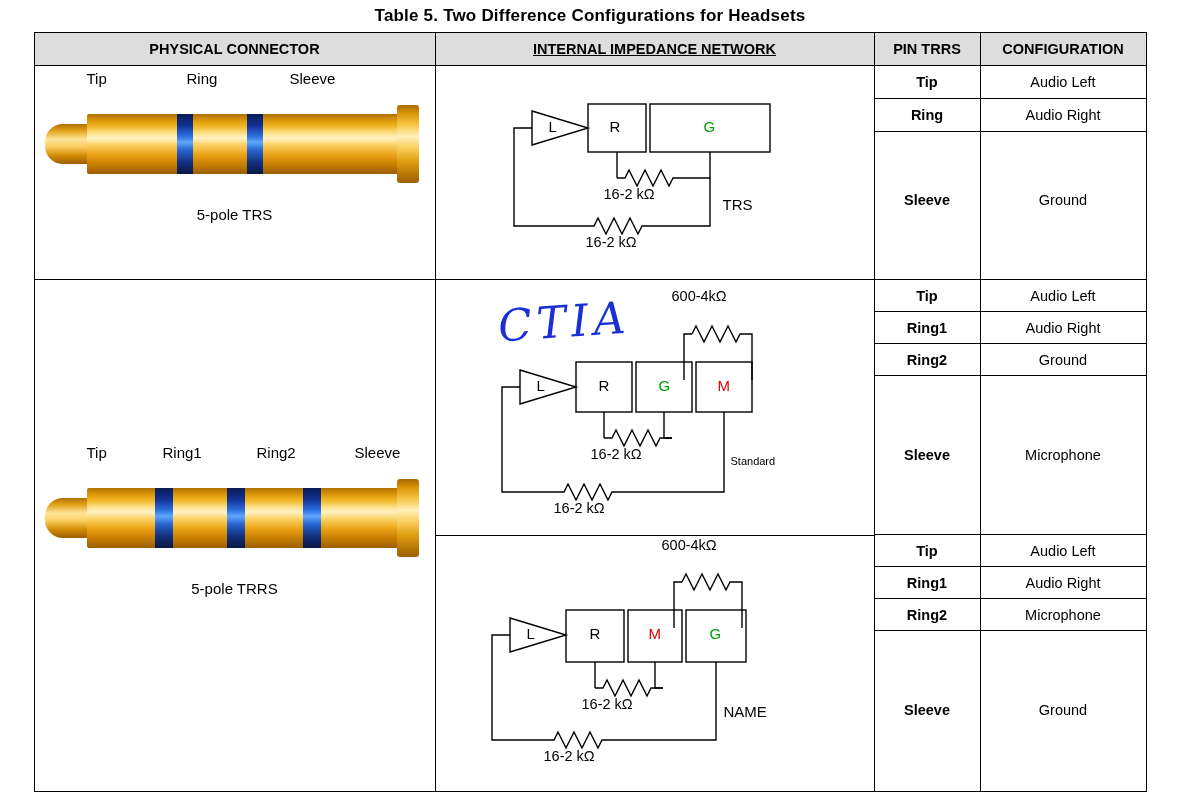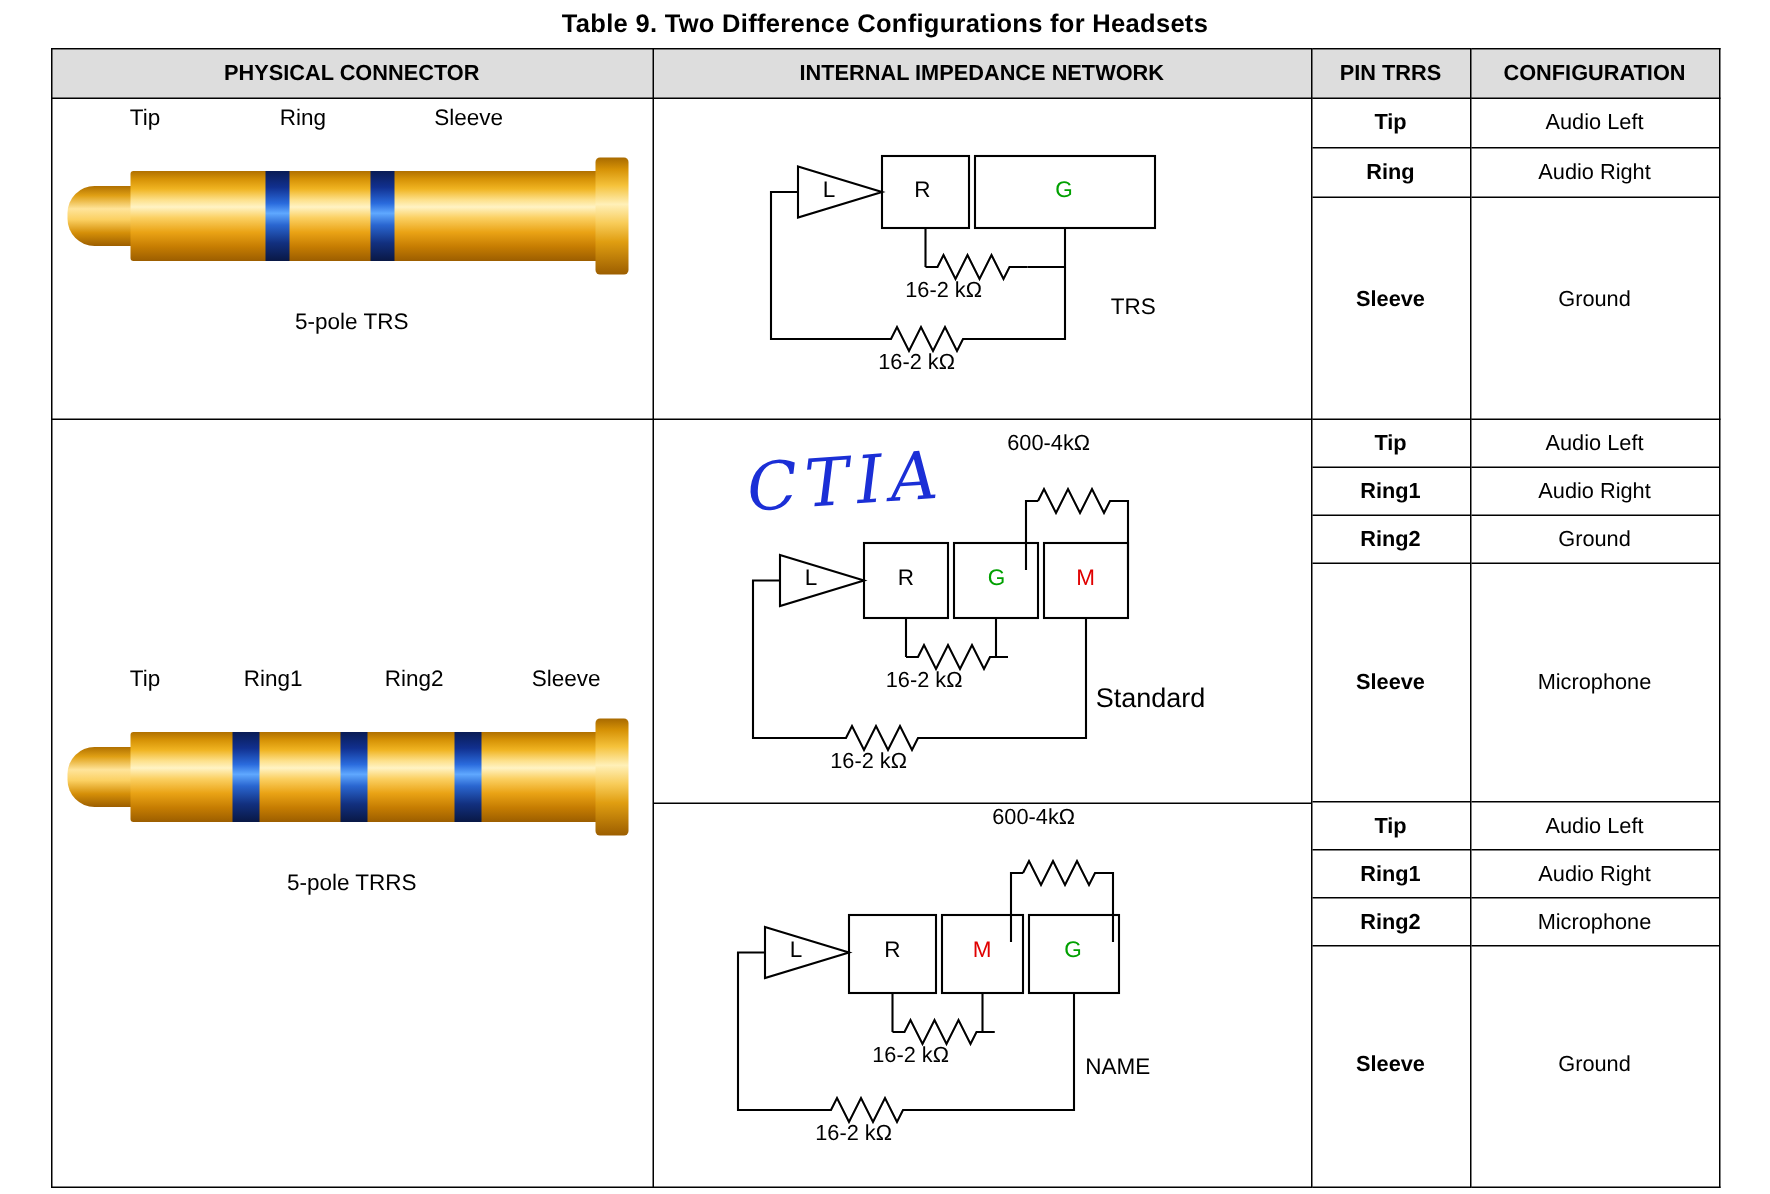--- a/index.html
+++ b/index.html
@@ -38,21 +38,21 @@
   table.main > thead > tr > th {
     background: #dddddd;
     font-size: 14.5px;
     font-weight: bold;
     text-align: center;
     height: 26px;
     padding: 3px 0;
     vertical-align: middle;
   }
   .col-conn { width: 400px; }
-  .col-net  { width: 438px; }
+  .col-net  { width: 438px; text-decoration: underline; }
   .col-pin  { width: 105px; }
   .col-cfg  { width: 165px; }
 
   
   .conn-cell {
     position: relative;
   }
   .labels-row {
     position: relative;
     height: 26px;
@@ -156,21 +156,21 @@
     font-size: 14.5px;
     text-align: center;
     padding: 5px 2px;
   }
   table.sub tr:last-child td { border-bottom: 0; }
   .pin-name { font-weight: bold; }
 </style>
 </head>
 <body>
 
-<div class="page-title">Table 9. Two Difference Configurations for Headsets</div>
+<div class="page-title">Table 5. Two Difference Configurations for Headsets</div>
 
 <table class="main">
   <thead>
     <tr>
       <th class="col-conn">PHYSICAL CONNECTOR</th>
       <th class="col-net">INTERNAL IMPEDANCE NETWORK</th>
       <th class="col-pin">PIN TRRS</th>
       <th class="col-cfg">CONFIGURATION</th>
     </tr>
   </thead>
@@ -214,21 +214,21 @@
               <path d="M96,62 L78,62 L78,160 L150,160"></path>
               <path d="M274,112 L274,160 L232,160"></path>
               <path d="M150,160 L158,160 L162,152 L170,168 L178,152 L186,168 L194,152 L202,168 L206,160 L232,160"></path>
             </g>
           </svg>
           <div class="blk-label" style="left:113px;top:52px;">L</div>
           <div class="blk-label" style="left:174px;top:52px;">R</div>
           <div class="blk-label g-green" style="left:268px;top:52px;">G</div>
           <div class="net-text" style="left:168px;top:120px;">16-2 kΩ</div>
           <div class="net-text" style="left:150px;top:168px;">16-2 kΩ</div>
-          <div class="net-text" style="left:305px;top:130px;font-size:15px;">TRS</div>
+          <div class="net-text" style="left:287px;top:130px;font-size:15px;">TRS</div>
         </div>
       </td>
 
       <td class="col-pin">
         <table class="sub">
           <tbody>
               <tr>
                 <td class="pin-name" style="height:22px;">Tip</td>
               </tr>
           <tr>
@@ -306,21 +306,21 @@
             </g>
           </svg>
           <div class="ctia-hand" style="left:62px;top:16px;">CTIA</div>
           <div class="net-text" style="left:236px;top:8px;">600-4kΩ</div>
           <div class="blk-label" style="left:101px;top:97px;">L</div>
           <div class="blk-label" style="left:163px;top:97px;">R</div>
           <div class="blk-label g-green" style="left:223px;top:97px;">G</div>
           <div class="blk-label m-red" style="left:282px;top:97px;">M</div>
           <div class="net-text" style="left:155px;top:166px;">16-2 kΩ</div>
           <div class="net-text" style="left:118px;top:220px;">16-2 kΩ</div>
-          <div class="net-text" style="left:295px;top:175px;font-size:18px;">Standard</div>
+          <div class="net-text" style="left:295px;top:175px;font-size:11px;">Standard</div>
         </div>
 
         <div class="net-box" style="height:255px;">
           <svg width="438" height="255" viewBox="0 0 438 255">
             <g fill="none" stroke="#000" stroke-width="1.4">
 
               <path d="M238,92 L238,46 L246,46"></path>
               <path d="M306,92 L306,46 L298,46"></path>
               <path d="M246,46 L250,38 L258,54 L266,38 L274,54 L282,38 L290,54 L294,46 L298,46"></path>
 

